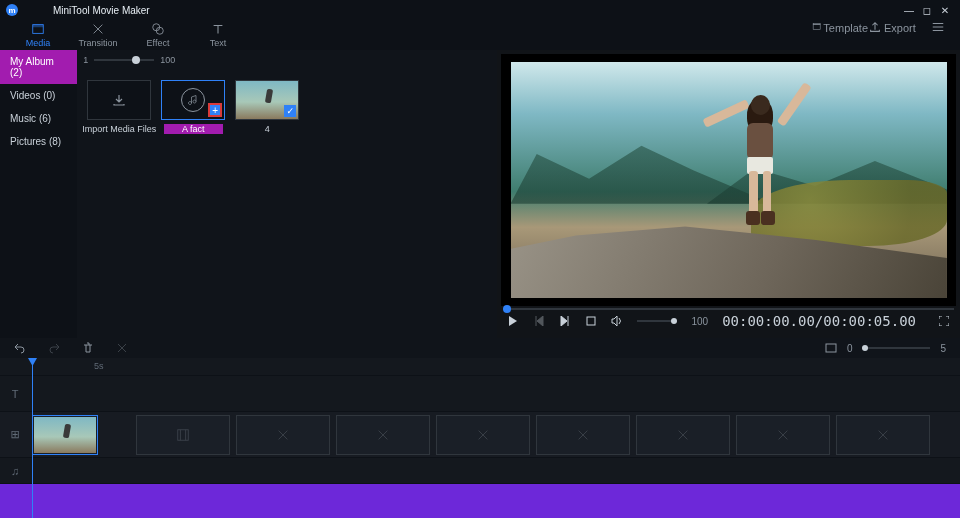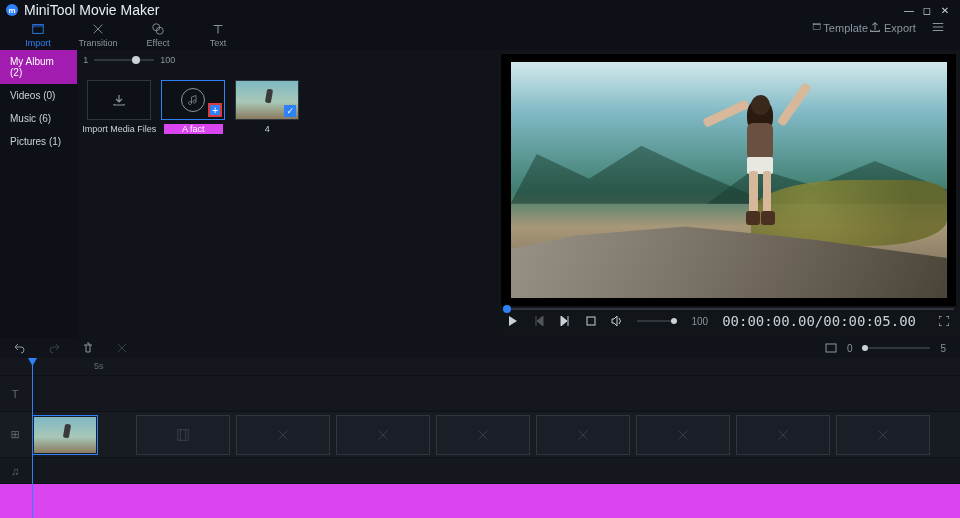--- a/index.html
+++ b/index.html
@@ -1,19 +1,19 @@
 <!DOCTYPE html>
 <html><head>
 <meta charset="utf-8">
 <style>
   * { box-sizing: border-box; margin: 0; padding: 0; font-family: "Segoe UI", Arial, sans-serif; }
   body { background: #0d1117; color: #c9d1d9; width: 960px; height: 518px; overflow: hidden; font-size: 11px; }
   .titlebar { height: 20px; background: #0d1117; display: flex; align-items: center; padding: 0 6px; }
   .titlebar .logo { width: 12px; height: 12px; border-radius: 50%; background: #2f81f7; margin-right: 6px; display: flex; align-items: center; justify-content: center; font-size: 8px; font-weight: bold; color: #fff; }
-  .titlebar .title { font-size: 14px; color: #e6edf3; }
+  .titlebar .title { font-size: 10px; color: #e6edf3; margin-left: 29px; }
   .titlebar .spacer { flex: 1; }
   .titlebar .winbtn { width: 18px; text-align: center; color: #c9d1d9; font-size: 10px; cursor: pointer; }
   .toolbar { height: 30px; background: #0d1117; display: flex; align-items: flex-start; padding: 0 8px; border-bottom: 1px solid #0d1117; }
   .toolbar .tab { width: 60px; display: flex; flex-direction: column; align-items: center; justify-content: center; gap: 2px; padding: 2px 0; color: #8b949e; cursor: pointer; }
   .toolbar .tab.active { color: #2f81f7; }
   .toolbar .tab .icon { width: 14px; height: 14px; }
   .toolbar .tab .label { font-size: 9px; }
   .toolbar .spacer { flex: 1; }
   .toolbar .rtab { width: 56px; display: flex; flex-direction: row; align-items: flex-end; gap: 2px; color: #8b949e; cursor: pointer; }
   .toolbar .hamburger { width: 28px; display: flex; align-items: center; justify-content: center; }
@@ -23,21 +23,21 @@
   .side-item.active { background: #a21caf; color: #fff; }
   .album-area { width: 435px; background: #10141a; position: relative; }
   .thumb-slider-row { height: 20px; display: flex; align-items: center; padding: 0 6px; gap: 6px; font-size: 9px; color: #8b949e; }
   .slider-track { width: 60px; height: 2px; background: #30363d; position: relative; }
   .slider-knob { width: 8px; height: 8px; border-radius: 50%; background: #c9d1d9; position: absolute; top: -3px; left: 38px; }
   .thumbs { display: flex; gap: 10px; padding: 10px; }
   .thumb { width: 64px; display: flex; flex-direction: column; align-items: center; gap: 4px; }
   .thumb .box { width: 64px; height: 40px; border: 1px solid #30363d; display: flex; align-items: center; justify-content: center; position: relative; background: #0d1117; }
   .thumb .box.selected { border: 1px solid #2f81f7; }
   .thumb .caption { font-size: 9px; color: #c9d1d9; white-space: nowrap; }
-  .thumb .caption.highlight { background: #d946ef; color: #fff; padding: 0 18px; }
+  .thumb .caption.highlight { background: #a21caf; color: #fff; padding: 0 18px; }
   .import-icon { width: 16px; height: 16px; stroke: #8b949e; fill: none; }
   .music-icon { width: 24px; height: 24px; border-radius: 50%; border: 1px solid #8b949e; display: flex; align-items: center; justify-content: center; }
   .add-badge { position: absolute; bottom: 2px; right: 2px; width: 14px; height: 14px; background: #2f81f7; border: 2px solid #d93a3a; color: #fff; font-size: 10px; display: flex; align-items: center; justify-content: center; }
   .check-badge { position: absolute; bottom: 2px; right: 2px; width: 12px; height: 12px; background: #2f81f7; color: #fff; font-size: 9px; display: flex; align-items: center; justify-content: center; }
   .photo-thumb { width: 100%; height: 100%; background: linear-gradient(180deg,#7fb8c4 0%,#a8c8b8 55%,#8a7a5e 100%); position: relative; overflow: hidden; }
   .photo-thumb::after { content: ""; position: absolute; left: 48%; top: 20%; width: 6px; height: 14px; background: #3a3a3a; border-radius: 2px; transform: rotate(10deg); }
   .preview-area { flex: 1; background: #111418; display: flex; flex-direction: column; padding: 2px 2px 6px; }
   .preview-stage { flex: 1; background: #000; margin: 2px; position: relative; display: flex; align-items: center; justify-content: center; }
   .preview-img { width: 96%; height: 94%; background: linear-gradient(180deg,#d0e8eb 0%,#7fb8c4 22%,#3f7d6e 55%,#a89878 70%,#6b6050 100%); position: relative; overflow: hidden; }
   .preview-img .mountain1 { position: absolute; left: 0; bottom: 40%; width: 60%; height: 35%; background: linear-gradient(180deg,#2a5a4a,#1a3a30); clip-path: polygon(0 100%,10% 40%,30% 70%,50% 30%,70% 60%,100% 100%); opacity: .6; }
@@ -63,21 +63,21 @@
   .vol-track { width: 40px; height: 2px; background: #30363d; position: relative; }
   .vol-track .knob { width: 6px; height: 6px; border-radius: 50%; background: #c9d1d9; position: absolute; right: 0; top: -2px; }
   .preview-controls .time { margin-left: auto; font-family: monospace; font-size: 14px; color: #c9d1d9; }
   .preview-controls .fs { margin-left: 8px; }
   .edit-tools { height: 20px; display: flex; align-items: center; padding: 0 14px; gap: 22px; color: #8b949e; background: #10141a; }
   .edit-tools .tool { width: 12px; height: 12px; cursor: pointer; }
   .edit-tools .disabled { opacity: .35; }
   .edit-tools .right { margin-left: auto; display: flex; align-items: center; gap: 10px; font-size: 10px; }
   .zoom-track { width: 68px; height: 2px; background: #30363d; position: relative; }
   .zoom-track .knob { width: 6px; height: 6px; border-radius: 50%; background: #c9d1d9; position: absolute; left: 0; top: -2px; }
-  .timeline { height: 160px; background: #d946ef; text-align: center; }
+  .timeline { height: 160px; background: #6d28d9; text-align: center; }
   .ruler { height: 18px; background: #14181e; position: relative; border-bottom: 1px solid #0d1117; }
   .ruler .playhead { position: absolute; left: 32px; top: 0; width: 1px; height: 160px; background: #2f81f7; }
   .ruler .playhead::before { content: ""; position: absolute; left: -4px; top: 0; width: 9px; height: 8px; background: #2f81f7; clip-path: polygon(0 0,100% 0,50% 100%); }
   .ruler .tick-label { position: absolute; font-size: 9px; color: #606a76; top: 3px; }
   .track { height: 46px; display: flex; align-items: center; border-bottom: 1px solid #0d1117; background: #171b22; }
   .track.text { height: 36px; background: #14181e; }
   .track.audio { height: 26px; background: #14181e; }
   .track .head { width: 30px; display: flex; align-items: center; justify-content: center; color: #606a76; font-size: 11px; }
   .track .lane { flex: 1; position: relative; height: 100%; display: flex; align-items: center; gap: 6px; padding-left: 2px; }
   .clip { height: 40px; border: 1px solid #30363d; display: flex; align-items: center; justify-content: center; background: #1a1f27; }
@@ -98,21 +98,21 @@
   <div class="winbtn">◻</div>
   <div class="winbtn">✕</div>
 </div>
 
 <div class="toolbar">
   <div class="tab active">
     <svg class="icon" viewBox="0 0 16 16">
         <rect x="2" y="3" width="12" height="10" fill="none" stroke="#2f81f7" stroke-width="1"></rect>
         <rect x="2" y="3" width="12" height="3" fill="#2f81f7" opacity=".4"></rect>
       </svg>
-    <span class="label">Import</span>
+    <span class="label">Media</span>
   </div>
   <div class="tab">
     <svg class="icon" viewBox="0 0 16 16">
         <path d="M3 3 L8 8 L3 13 M13 3 L8 8 L13 13" fill="none" stroke="#8b949e" stroke-width="1"></path>
       </svg>
     <span class="label">Transition</span>
   </div>
   <div class="tab">
     <svg class="icon" viewBox="0 0 16 16">
         <circle cx="6" cy="6" r="4" fill="none" stroke="#8b949e"></circle>
@@ -145,21 +145,21 @@
         <path d="M2 4 h12 M2 8 h12 M2 12 h12" stroke="#8b949e" stroke-width="1.4"></path>
       </svg>
   </div>
 </div>
 
 <div class="main">
   <div class="sidebar">
     <div class="side-item active">My Album (2)</div>
     <div class="side-item">Videos (0)</div>
     <div class="side-item">Music (6)</div>
-    <div class="side-item">Pictures (1)</div>
+    <div class="side-item">Pictures (8)</div>
   </div>
 
   <div class="album-area">
     <div class="thumb-slider-row">
       <span>1</span>
       <div class="slider-track">
           <div class="slider-knob"></div>
         </div>
       <span>100</span>
     </div>

